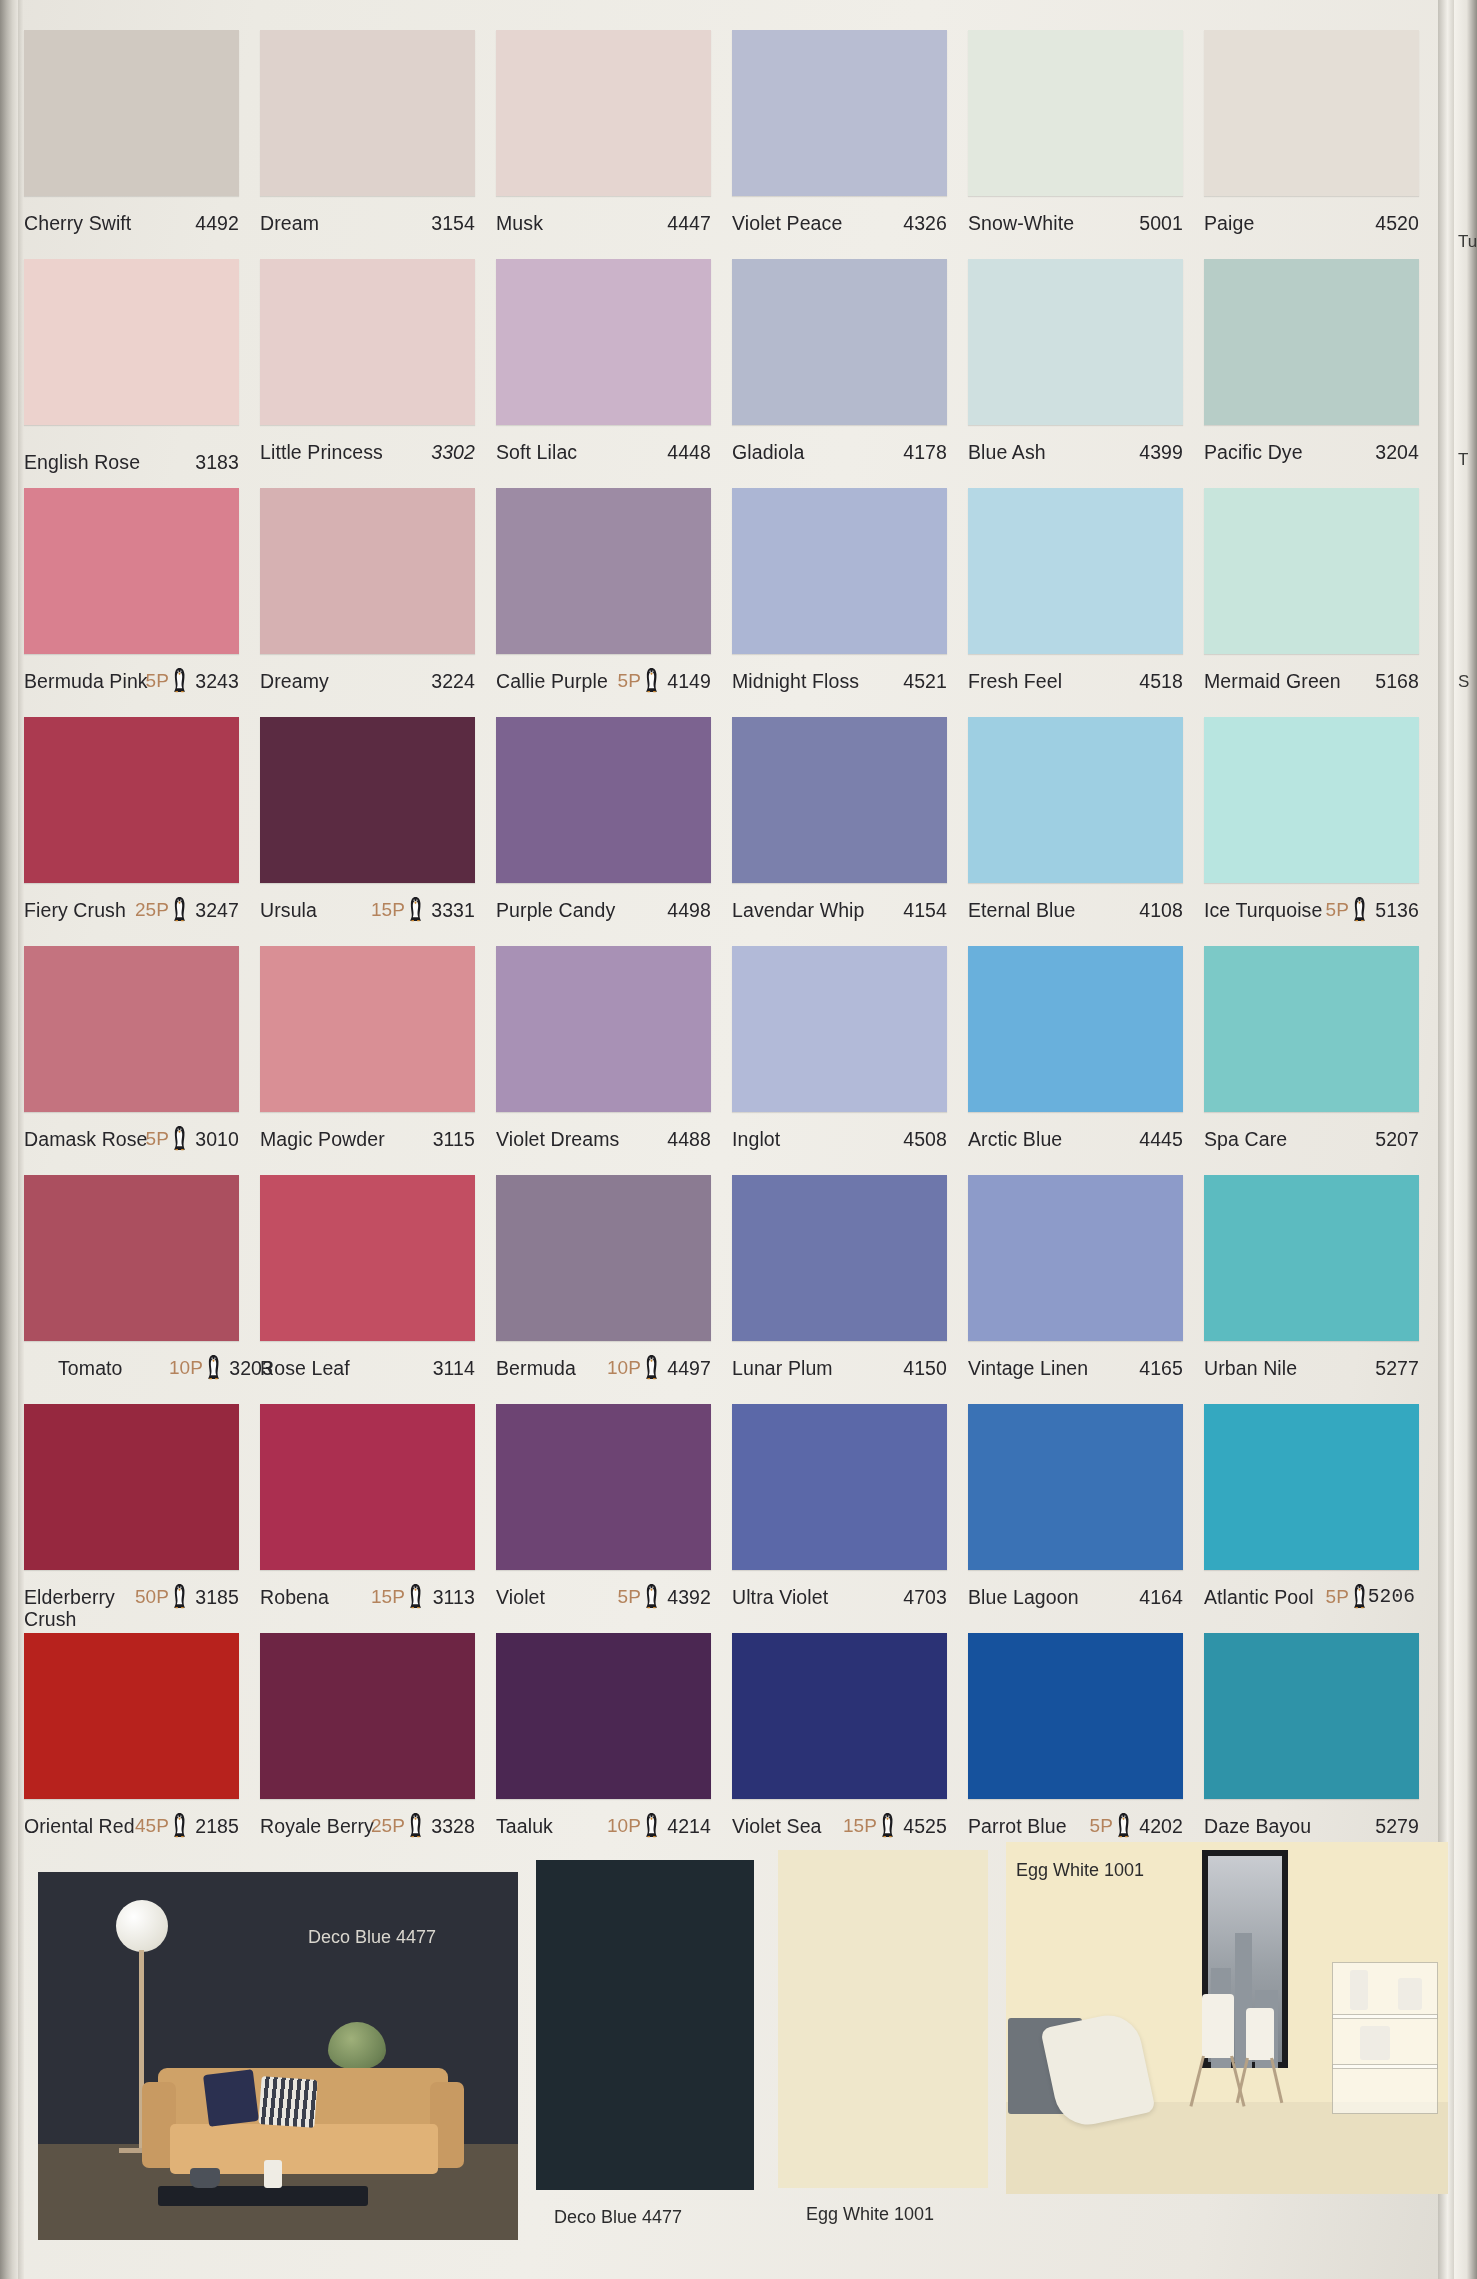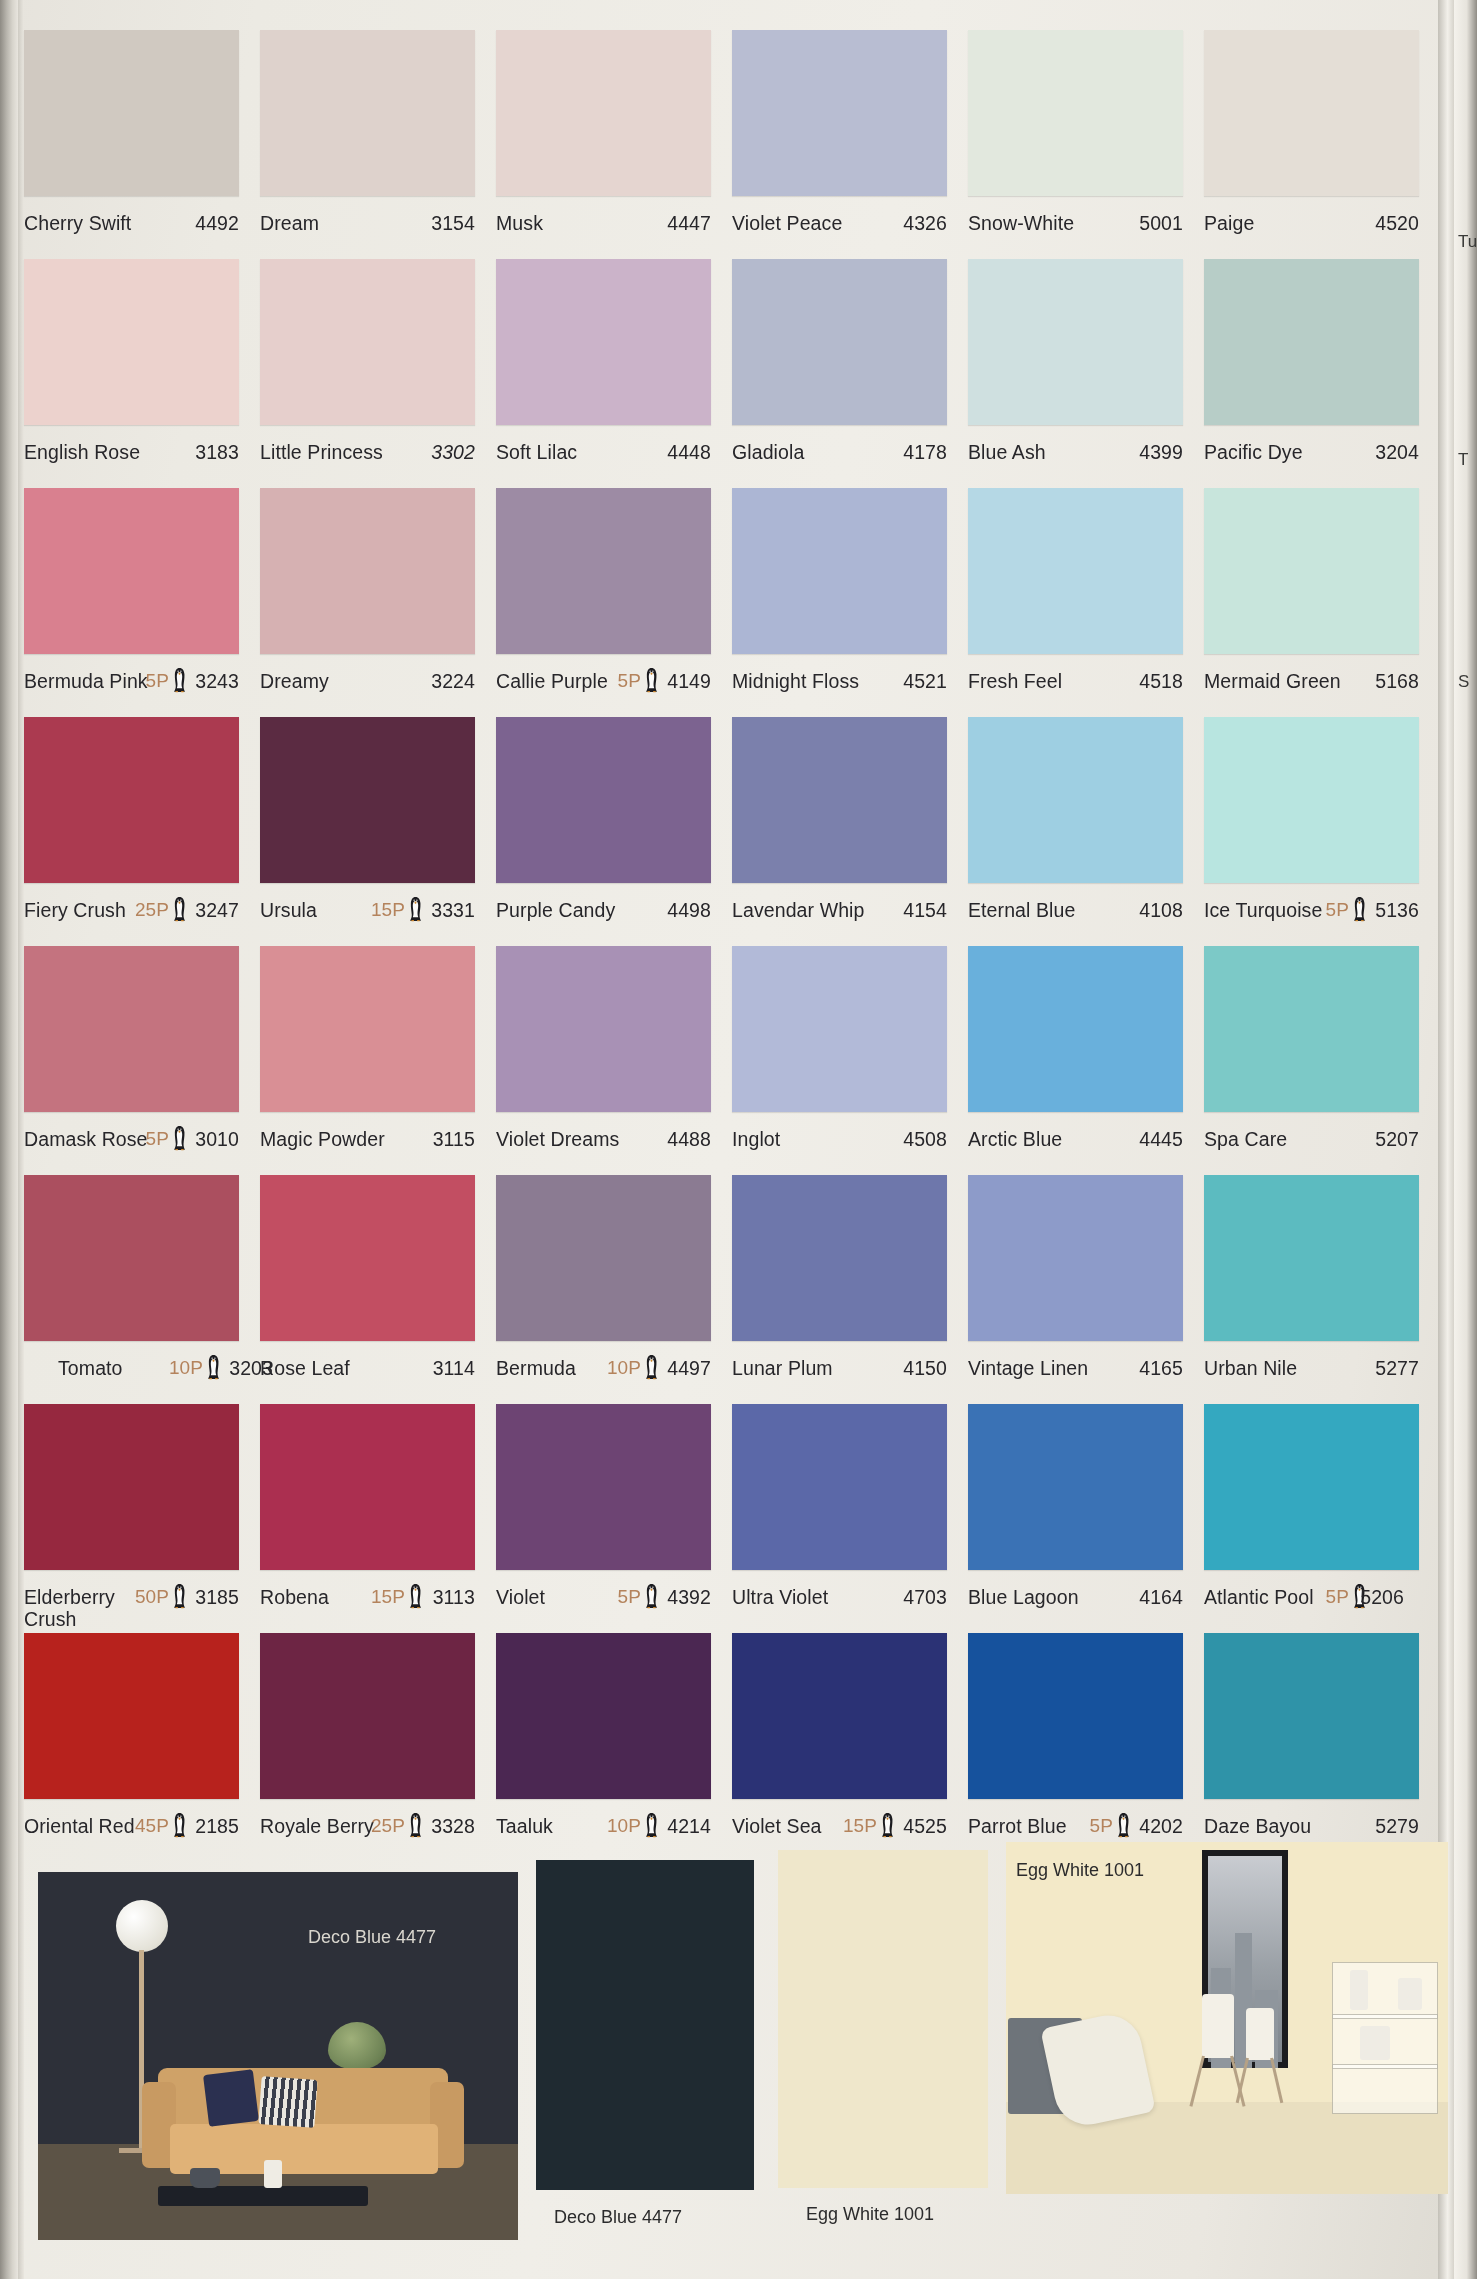--- a/index.html
+++ b/index.html
@@ -124,21 +124,21 @@
         </div>
         <div class="cell" style="left: 1180px; top: 0px; width: 215px;">
           <div class="chip" title="Paige 4520" style="width: 215px; height: 166px; background: rgb(228, 222, 214);"></div>
           <div class="cap" style="top: 182px; width: 215px; height: 46px;">
             <span class="nm">Paige</span>
             <span class="cd" style="right: 0px;">4520</span>
           </div>
         </div>
         <div class="cell" style="left: 0px; top: 229px; width: 215px;">
           <div class="chip" title="English Rose 3183" style="width: 215px; height: 166px; background: rgb(236, 210, 205);"></div>
-          <div class="cap" style="top: 182px; width: 215px; height: 46px;">
+          <div class="cap" style="top: 192px; width: 215px; height: 46px;">
             <span class="nm">English Rose</span>
             <span class="cd" style="right: 0px;">3183</span>
           </div>
         </div>
         <div class="cell" style="left: 236px; top: 229px; width: 215px;">
           <div class="chip" title="Little Princess 3302" style="width: 215px; height: 166px; background: rgb(230, 207, 204);"></div>
           <div class="cap" style="top: 182px; width: 215px; height: 46px;">
             <span class="nm">Little Princess</span>
             <span class="cd" style="right: 0px; font-style: italic;">3302</span>
           </div>
@@ -480,21 +480,21 @@
             <span class="nm">Atlantic Pool</span>
             <span class="sh" style="right: 70px;">5P</span>
             <span class="peng" style="right: 52px; top: -3px;"><svg viewBox="0 0 18 32" width="15" height="26" aria-hidden="true">
                 <path d="M9 1.2c3.6 0 5.9 3.3 6.1 8.1.2 5.5-.9 9.6-1.1 13.9-.1 2.9.6 4.9 1.3 6.3.3.6-.1 1.2-.8 1.2H3.6c-.8 0-1.2-.7-.8-1.3 1-1.7 1.7-3.6 1.6-6.2-.2-4.3-1.3-8.4-1.1-13.9C3.5 4.5 5.5 1.2 9 1.2z" fill="#1b1b1f"></path>
                 <path d="M9 6.2c2 0 3.2 2 3.3 5 .1 3.5-.7 6.6-.8 9.5-.1 2.4.4 4.2.9 5.4H5.7c.5-1.3.9-3 .8-5.4-.1-2.9-.9-6-.8-9.5.1-3 1.3-5 3.3-5z" fill="#fbfbfa"></path>
                 <circle cx="7.3" cy="5.1" r=".85" fill="#fbfbfa"></circle>
                 <circle cx="10.7" cy="5.1" r=".85" fill="#fbfbfa"></circle>
                 <path d="M9 6.6l1.5 1.6L9 9.7 7.5 8.2z" fill="#c9852f"></path>
                 <path d="M3.8 29.6h3.4l-.2 1.4H4.1zM10.9 29.6h3.4l-.2 1.4h-3z" fill="#c9852f"></path>
               </svg></span>
-            <span class="cd" style="right: 15px;">5206</span>
+            <span class="cd" style="right: 4px; font-family: Liberation Mono, monospace;">5206</span>
           </div>
         </div>
         <div class="cell" style="left: 0px; top: 1603px; width: 215px;">
           <div class="chip" title="Oriental Red 2185" style="width: 215px; height: 166px; background: rgb(183, 34, 29);"></div>
           <div class="cap" style="top: 182px; width: 215px; height: 46px;">
             <span class="nm">Oriental Red</span>
             <span class="sh" style="right: 70px;">45P</span>
             <span class="peng" style="right: 52px; top: -3px;"><svg viewBox="0 0 18 32" width="15" height="26" aria-hidden="true">
                 <path d="M9 1.2c3.6 0 5.9 3.3 6.1 8.1.2 5.5-.9 9.6-1.1 13.9-.1 2.9.6 4.9 1.3 6.3.3.6-.1 1.2-.8 1.2H3.6c-.8 0-1.2-.7-.8-1.3 1-1.7 1.7-3.6 1.6-6.2-.2-4.3-1.3-8.4-1.1-13.9C3.5 4.5 5.5 1.2 9 1.2z" fill="#1b1b1f"></path>
                 <path d="M9 6.2c2 0 3.2 2 3.3 5 .1 3.5-.7 6.6-.8 9.5-.1 2.4.4 4.2.9 5.4H5.7c.5-1.3.9-3 .8-5.4-.1-2.9-.9-6-.8-9.5.1-3 1.3-5 3.3-5z" fill="#fbfbfa"></path>

